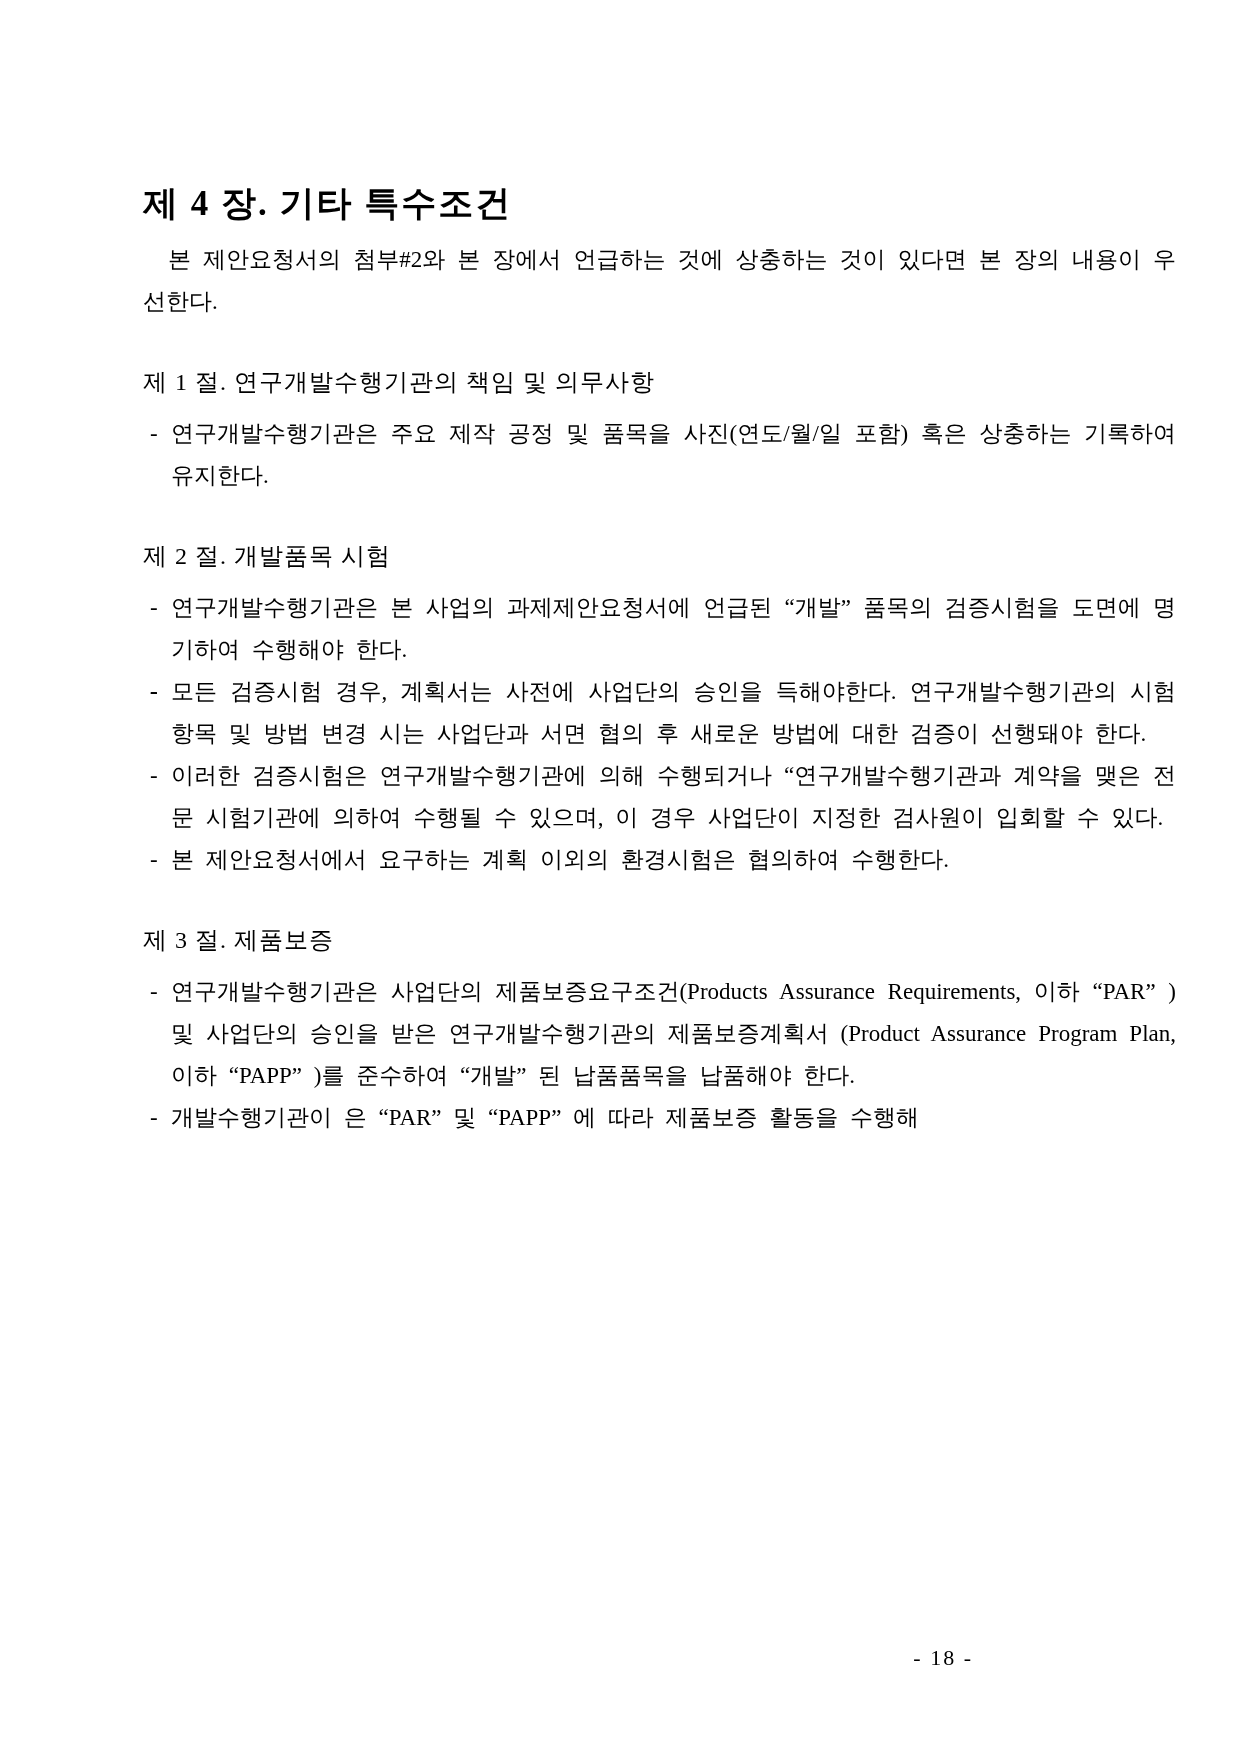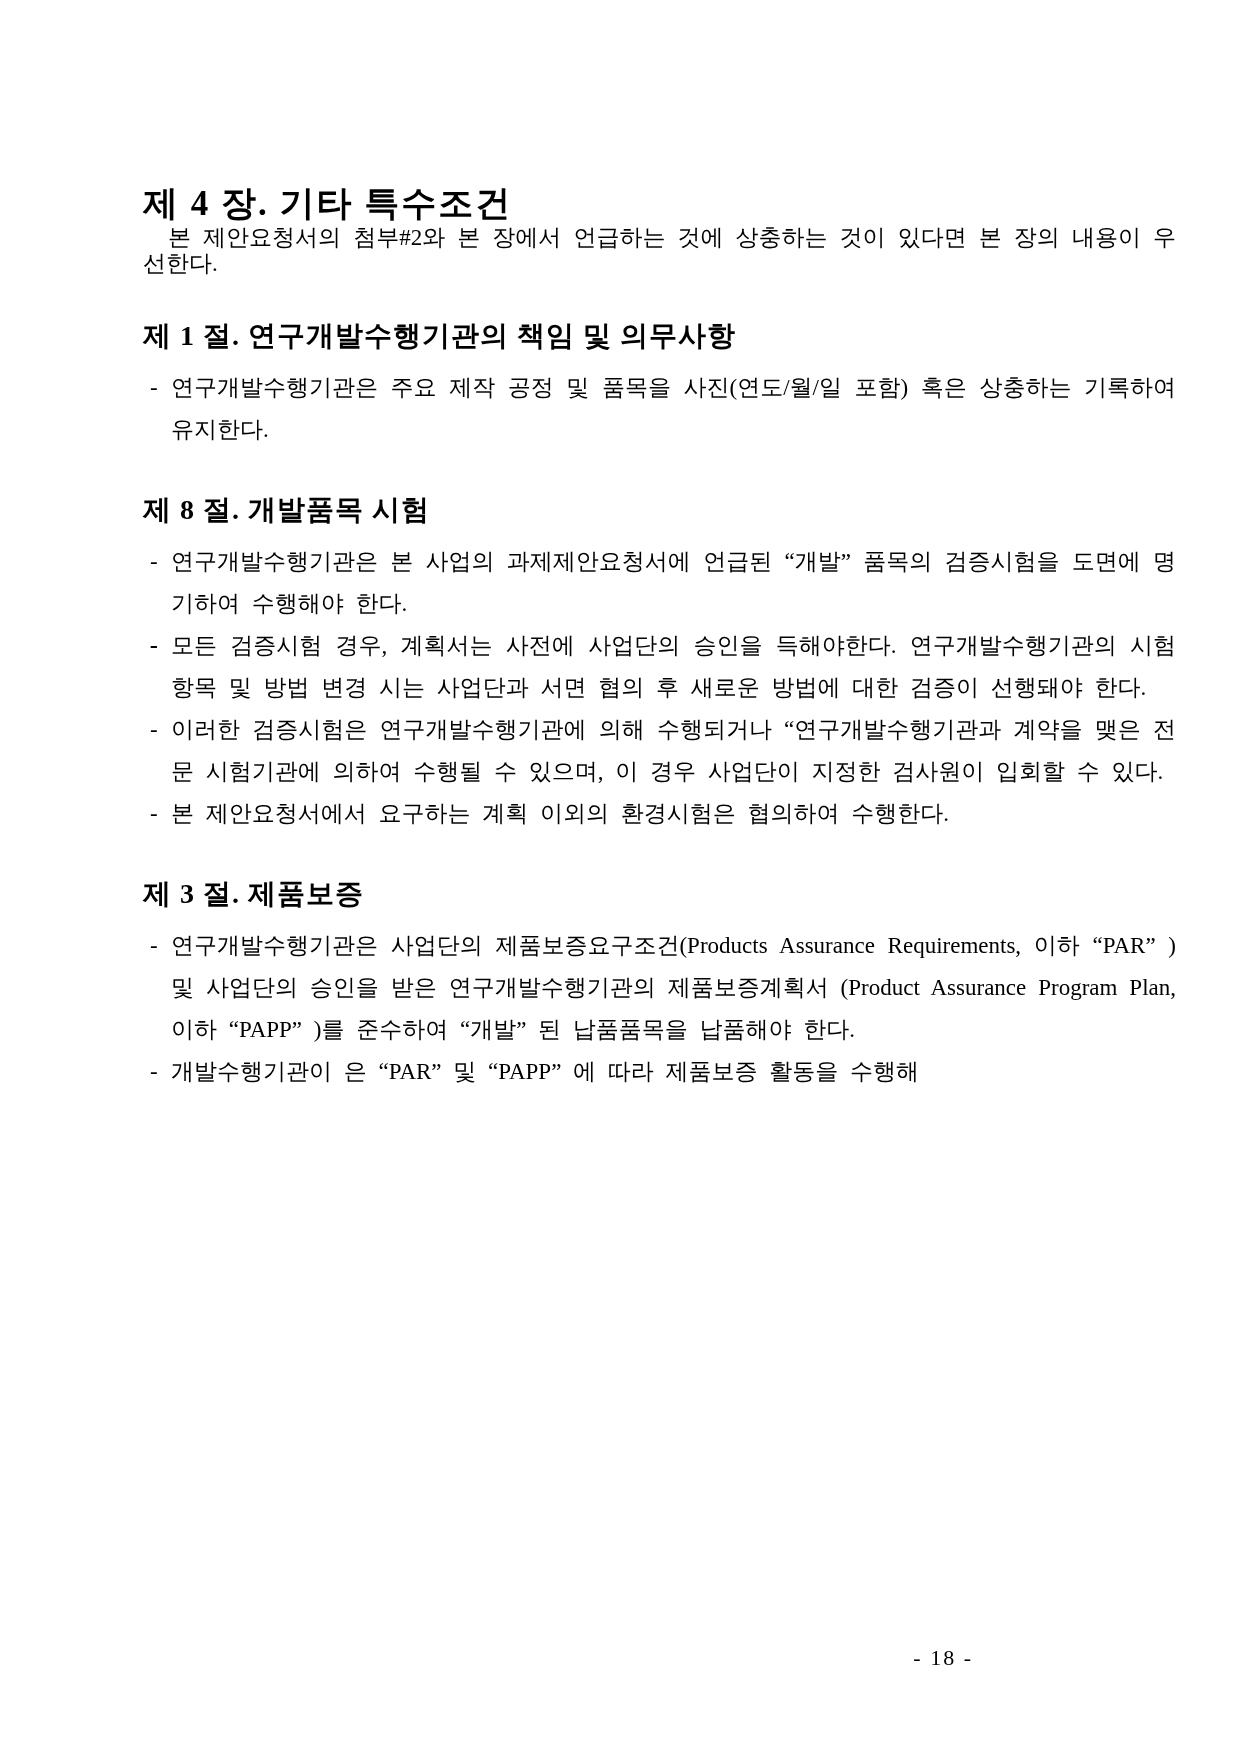--- a/index.html
+++ b/index.html
@@ -13,28 +13,29 @@
   }
   .page {
     position:absolute; left:8px; top:0; width:1240px; height:1324px;
     padding:183px 72px 0 135px;
   }
   .chapter-title {
     font-size:35px; font-weight:700; letter-spacing:2px;
     line-height:42px;
   }
   .intro {
-    font-size:23px; line-height:26px;
+    margin-top:14px;
+    font-size:23px; line-height:42px;
     text-align:justify; text-indent:25px;
     word-spacing:6px;
   }
   .section { margin-top:40px; }
   .section--bigGap { }
   .section-title {
-    font-size:28px; font-weight:700; letter-spacing:1px;
+    font-size:24px; font-weight:400; letter-spacing:1px;
     line-height:38px;
   }
   .bullets { margin-top:12px; }
   .bullet {
     position:relative;
     padding-left:28px;
     font-size:23px; line-height:42px;
     text-align:justify;
     word-spacing:6px;
   }
@@ -62,21 +63,21 @@
     <h2 class="section-title">제 1 절. 연구개발수행기관의 책임 및 의무사항</h2>
     <div class="bullets">
       <div class="bullet">
         <span class="dash">-</span>
         <span>연구개발수행기관은 주요 제작 공정 및 품목을 사진(연도/월/일 포함) 혹은 상충하는 기록하여 유지한다.</span>
       </div>
     </div>
   </section>
 
   <section class="section">
-    <h2 class="section-title">제 8 절. 개발품목 시험</h2>
+    <h2 class="section-title">제 2 절. 개발품목 시험</h2>
     <div class="bullets">
       <div class="bullet">
         <span class="dash">-</span>
         <span>연구개발수행기관은 본 사업의 과제제안요청서에 언급된 “개발” 품목의 검증시험을 도면에 명기하여 수행해야 한다.</span>
       </div>
       <div class="bullet">
         <span class="dash">-</span>
       </div>
       <div class="bullet">
         <span class="dash">-</span>

